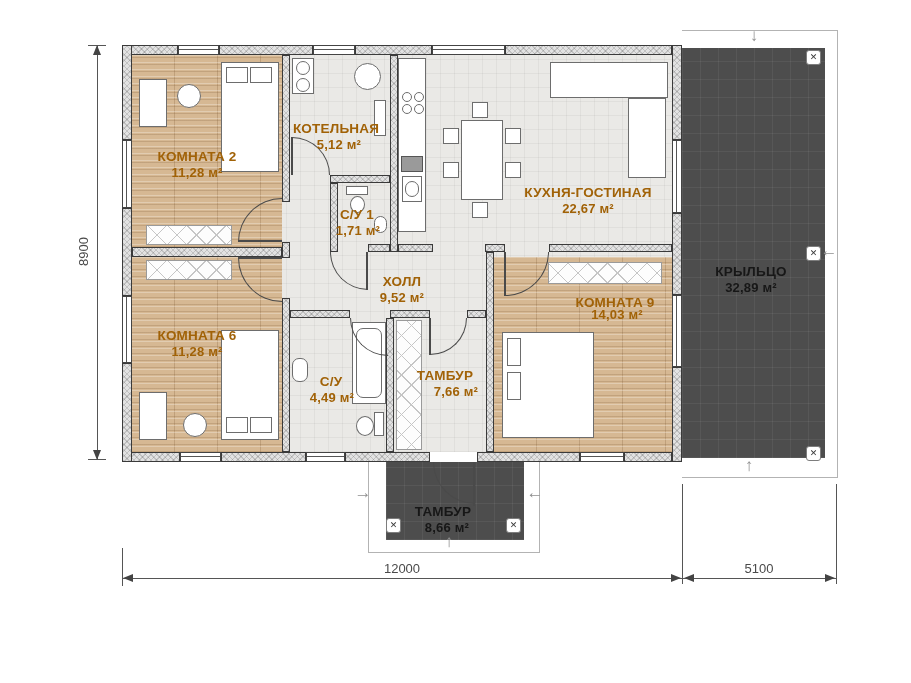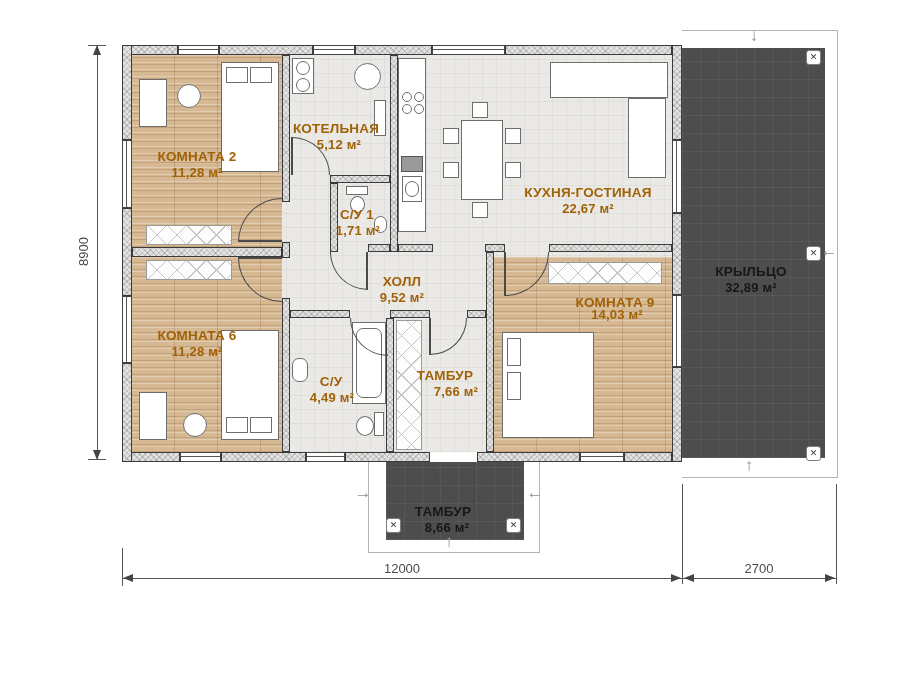--- a/index.html
+++ b/index.html
@@ -213,14 +213,14 @@
   <div class="rlbl area" style="left:456px;top:391px">7,66 м²</div>
   <div class="rlbl" style="left:615px;top:302px">КОМНАТА 9</div>
   <div class="rlbl area" style="left:617px;top:314px">14,03 м²</div>
   <div class="rlbl on-dark" style="left:751px;top:271px">КРЫЛЬЦО</div>
   <div class="rlbl area on-dark" style="left:751px;top:287px">32,89 м²</div>
   <div class="rlbl on-dark" style="left:443px;top:511px">ТАМБУР</div>
   <div class="rlbl area on-dark" style="left:447px;top:527px">8,66 м²</div>
 
   <div class="dlbl rot" style="left:62px;top:244px;width:42px">8900</div>
   <div class="dlbl" style="left:372px;top:561px;width:60px">12000</div>
-  <div class="dlbl" style="left:734px;top:561px;width:50px">2700</div>
+  <div class="dlbl" style="left:734px;top:561px;width:50px">5100</div>
 </div>
 
 </body></html>

